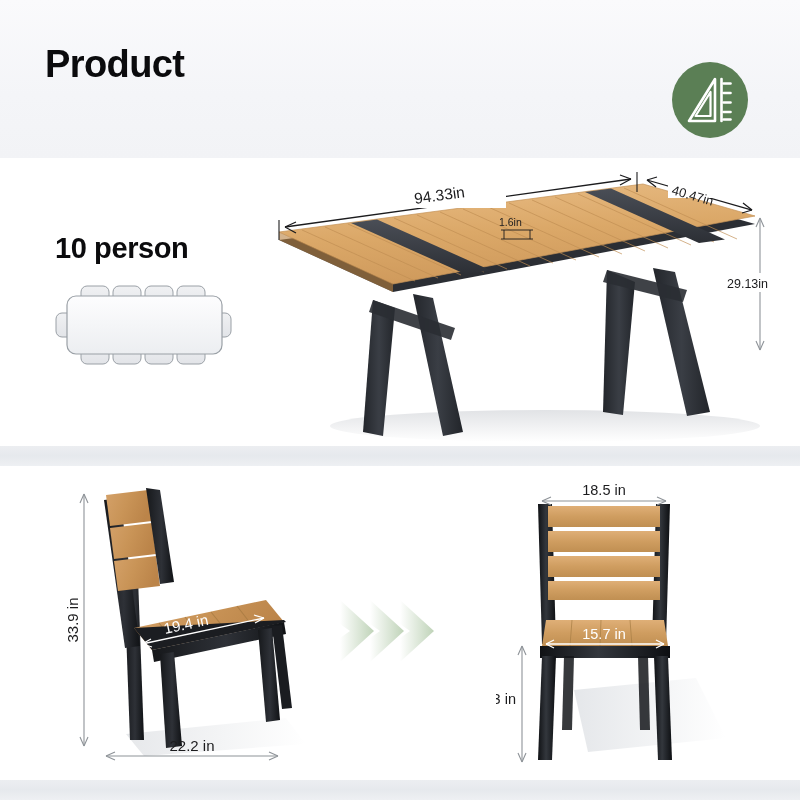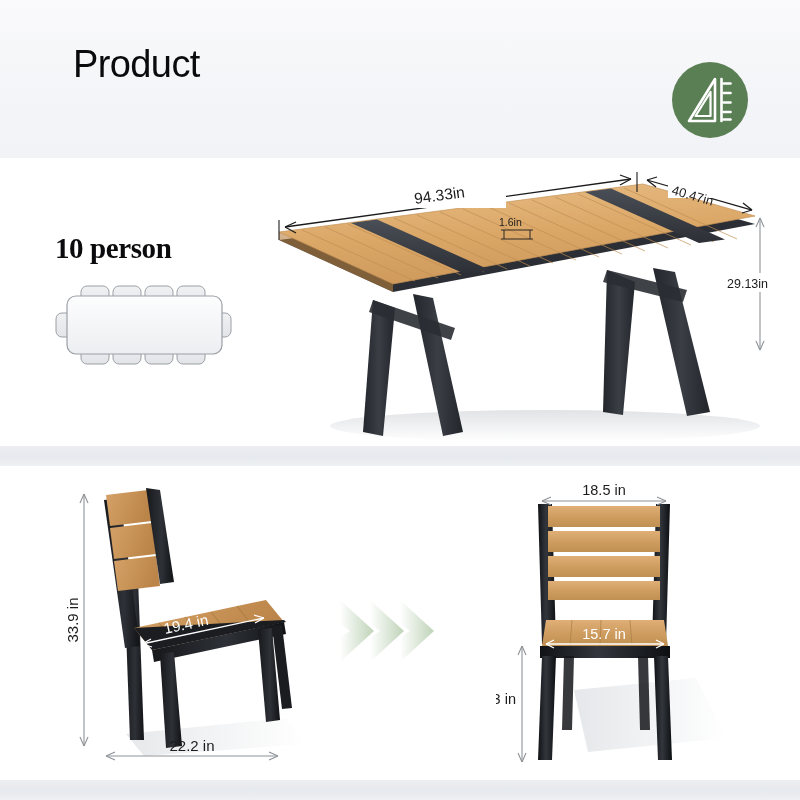--- a/index.html
+++ b/index.html
@@ -11,22 +11,22 @@
     position:relative;
   }
   .page{position:relative;width:800px;height:800px;overflow:hidden;background:#fff;}
 
   
   .header{
     position:absolute;left:0;top:0;width:800px;height:158px;
     background:linear-gradient(180deg,#fafafc 0%,#f4f5f8 60%,#f2f3f6 100%);
   }
   .title{
-    position:absolute;left:73px;top:42px;
-    font-size:38px;line-height:44px;font-weight:normal;
+    position:absolute;left:45px;top:42px;
+    font-size:38px;line-height:44px;font-weight:bold;
     color:#0b0b0d;letter-spacing:-0.6px;
     font-family:"Liberation Sans", sans-serif;
   }
   .title-l2{display:block;}
   .badge{
     position:absolute;left:672px;top:62px;width:76px;height:76px;border-radius:50%;
     background:#5b7f55;
   }
   .badge svg{position:absolute;left:0;top:0;}
 
@@ -37,21 +37,21 @@
   }
   .divider{
     position:absolute;left:0;width:800px;height:20px;
     background:linear-gradient(180deg,#eceef1 0%,#e6e9ed 50%,#eef0f3 100%);
   }
   .divider.d1{top:446px;}
   .divider.d2{top:780px;}
 
   .person-label{
     position:absolute;left:55px;top:232px;
-    font-size:29px;font-weight:bold;color:#0b0b0d;letter-spacing:-0.4px;font-family:Liberation Serif, serif;
+    font-size:29px;font-weight:bold;color:#0b0b0d;letter-spacing:-0.4px;
   }
   .seatplan{position:absolute;left:55px;top:283px;}
 
   
   .bottom{
     position:absolute;left:0;top:466px;width:800px;height:314px;
     background:#ffffff;
   }
 
   .chevrons{position:absolute;left:338px;top:592px;}

